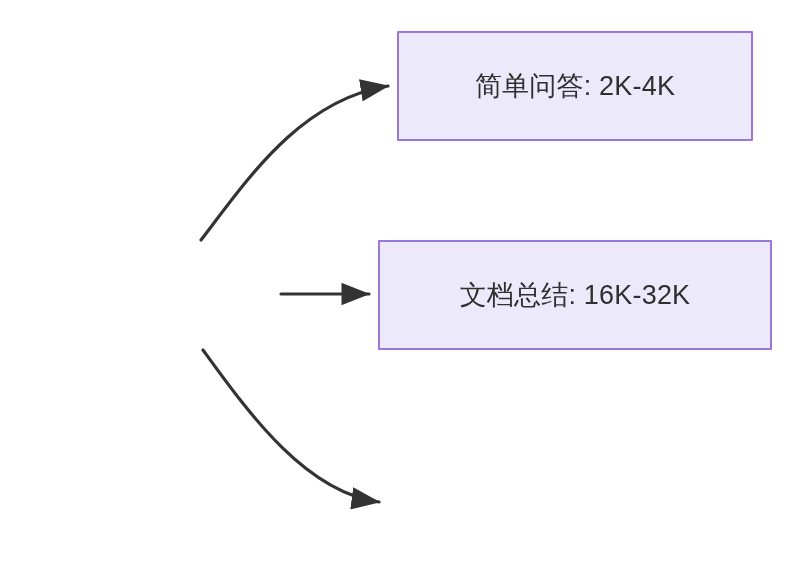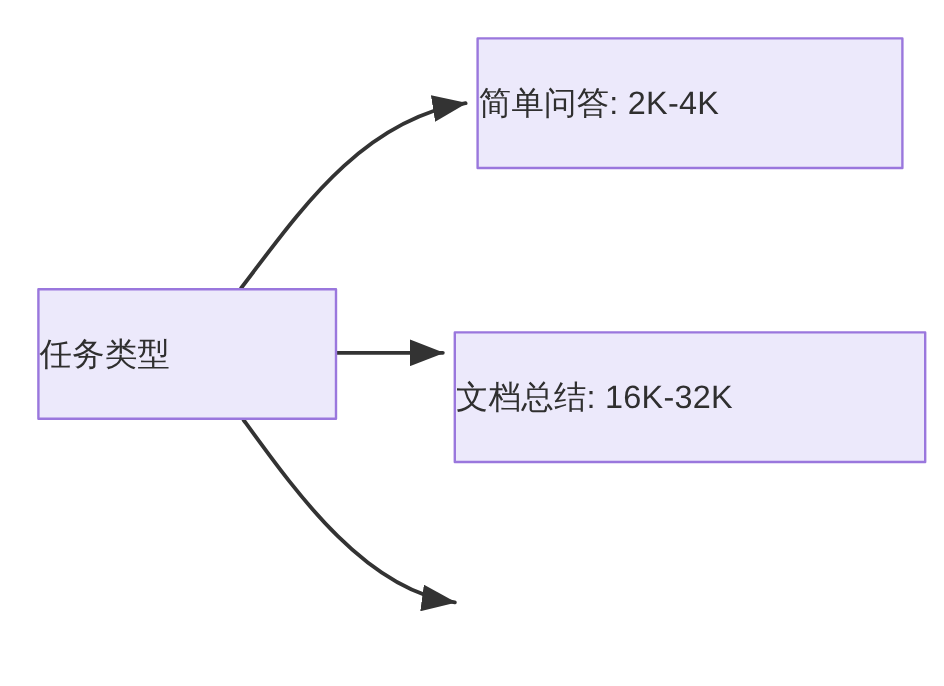--- a/index.html
+++ b/index.html
@@ -24,36 +24,37 @@
     top: 0;
     width: 787px;
     height: 572px;
     pointer-events: none;
   }
   .node {
     position: absolute;
     box-sizing: border-box;
     display: flex;
     align-items: center;
+    justify-content: center;
     background: #ece9fb;
     border: 2px solid #9a77dd;
     border-radius: 1px;
   }
   .node-label {
     color: #2f2f2f;
     font-size: 27px;
     line-height: 1.2;
     letter-spacing: 0.2px;
     white-space: nowrap;
     text-align: center;
   }
   
   #node-root     { left: 31px;  top: 240px; width: 250px; height: 110px; }
   #node-simple   { left: 397px; top: 31px;  width: 356px; height: 110px; }
-  #node-doc      { left: 378px; top: 240px; width: 394px; height: 110px; margin-top: 36px; }
+  #node-doc      { left: 378px; top: 240px; width: 394px; height: 110px; }
   #node-multidoc { left: 388px; top: 448px; width: 377px; height: 109px; }
 </style>
 </head>
 <body>
 
 <div id="canvas">
 
   <svg id="edge-layer" viewBox="0 0 787 572" width="787" height="572" xmlns="http://www.w3.org/2000/svg">
     <defs>
       <marker id="arrowhead" markerWidth="9" markerHeight="7" refX="8.6" refY="3.5" orient="auto" markerUnits="strokeWidth">
@@ -61,23 +62,20 @@
       </marker>
     </defs>
 
     <path d="M 201 240 C 247 180, 300 100, 388 86" fill="none" stroke="#333333" stroke-width="3.2" stroke-linecap="round" marker-end="url(#arrowhead)"></path>
 
     <path d="M 281 294 L 369 294" fill="none" stroke="#333333" stroke-width="3.2" stroke-linecap="round" marker-end="url(#arrowhead)"></path>
 
     <path d="M 203 350 C 248 412, 305 492, 379 502" fill="none" stroke="#333333" stroke-width="3.2" stroke-linecap="round" marker-end="url(#arrowhead)"></path>
   </svg>
 
-  <div class="node" id="node-root">
-    <span class="node-label">任务类型</span>
-  </div>
 
   <div class="node" id="node-simple">
     <span class="node-label">简单问答: 2K-4K</span>
   </div>
 
   <div class="node" id="node-doc">
     <span class="node-label">文档总结: 16K-32K</span>
   </div>
 
 

